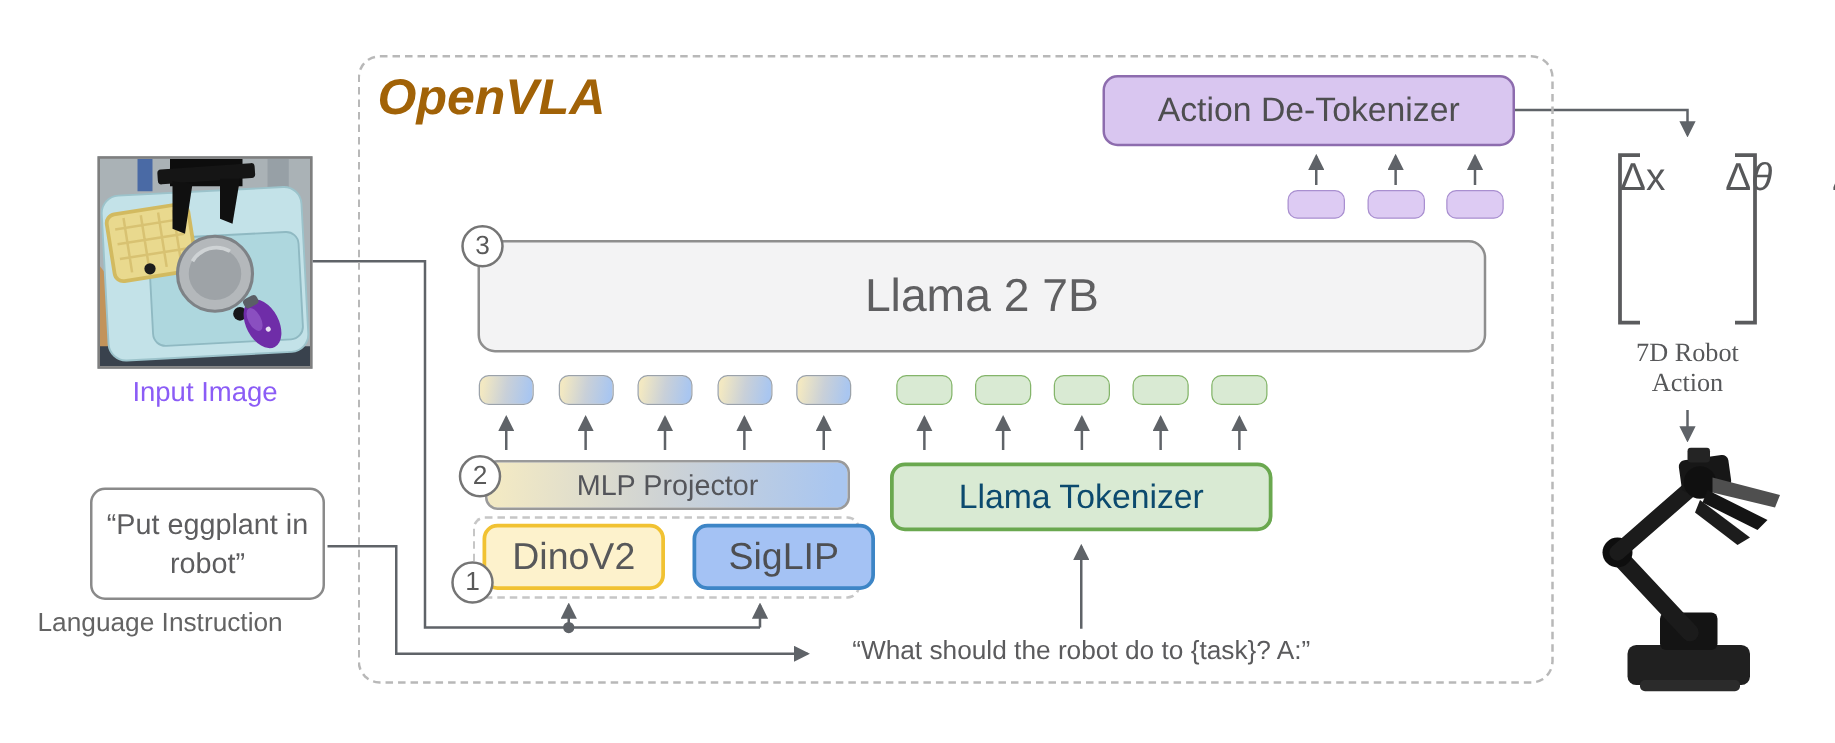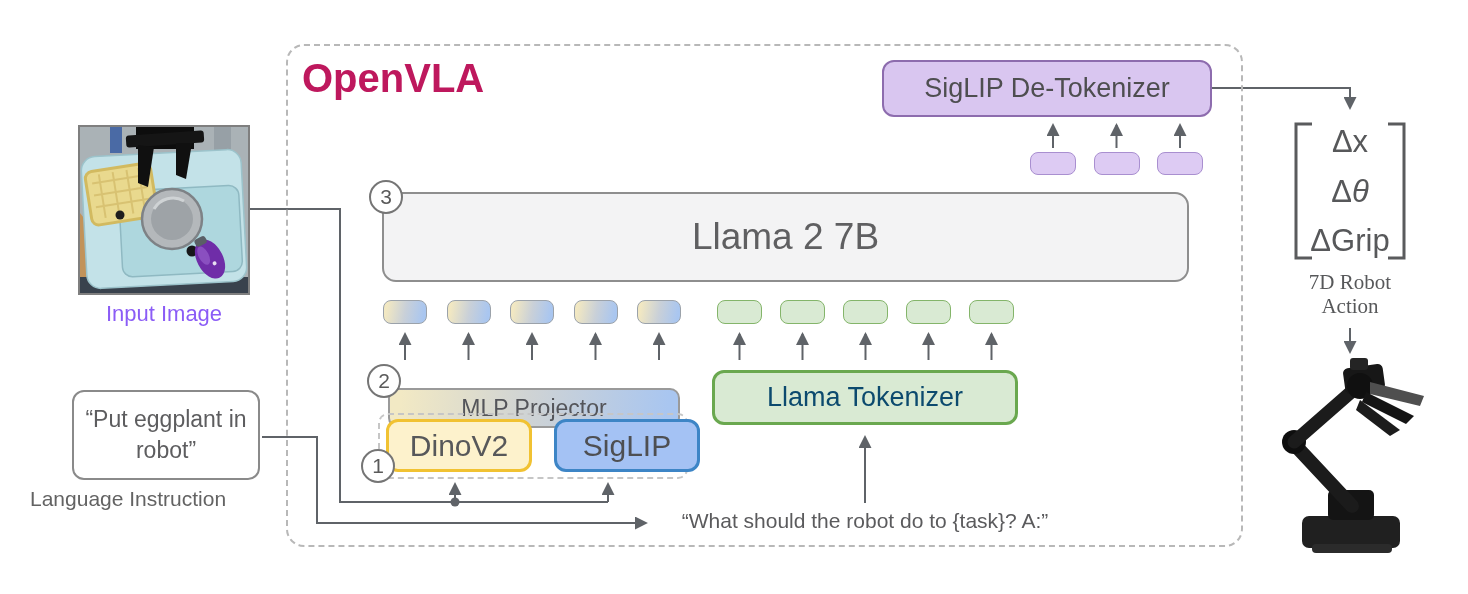--- a/index.html
+++ b/index.html
@@ -3,27 +3,27 @@
 <meta charset="utf-8">
 <style>
   html,body{margin:0;padding:0;background:#ffffff;}
   .figure{position:relative;width:1468px;height:594px;background:#fff;overflow:hidden;
           font-family:"Liberation Sans", sans-serif;}
   .abs{position:absolute;}
   .overlay{position:absolute;left:0;top:0;width:1468px;height:594px;z-index:1;pointer-events:none;}
   .box{position:absolute;box-sizing:border-box;display:flex;align-items:center;justify-content:center;z-index:2;}
 
   .main-frame{left:286px;top:44px;width:957px;height:503px;border:2px dashed #b8b8b8;border-radius:18px;}
-  .title{left:302px;top:56px;font-size:40px;font-weight:bold;color:#be185d;z-index:2;}
+  .title{left:302px;top:56px;font-size:40px;font-weight:bold;color:#a16207;z-index:2;font-style:italic;}
 
   .llm{left:382px;top:192px;width:807px;height:90px;background:var(--gray-fill);
        border:2px solid var(--gray-border);border-radius:14px;font-size:37px;color:#5f5f61;}
   .detok{left:882px;top:60px;width:330px;height:57px;background:var(--purple-fill);
        border:2px solid var(--purple-border);border-radius:12px;font-size:27px;color:#4e4e50;}
-  .mlp{left:388px;top:388px;width:292px;height:40px;
+  .mlp{left:388px;top:368px;width:292px;height:40px;
        background:linear-gradient(95deg,var(--gradient-start) 4%, #cfd3d4 48%, var(--gradient-end) 96%);
        border:2px solid #9a9a9a;border-radius:10px;font-size:23px;color:#54555a;}
   .enc-frame{left:378px;top:413px;width:310px;height:66px;border:2px dashed #c6c6c6;border-radius:10px;}
   .dinov2{left:386px;top:419px;width:146px;height:53px;background:var(--yellow-fill);
        border:3px solid var(--yellow-border);border-radius:12px;font-size:30px;color:#57585a;}
   .siglip{left:538px;top:419px;width:146px;height:53px;background:var(--blue-fill);
        border:3px solid var(--blue-border);border-radius:12px;font-size:30px;color:#4e4f52;margin-left:16px;}
   .ltok{left:712px;top:370px;width:306px;height:55px;background:var(--green-fill);
        border:3px solid var(--green-border);border-radius:12px;font-size:27px;color:#0c4a6e;}
 
@@ -39,22 +39,22 @@
 
   .prompt{left:615px;top:509px;width:500px;text-align:center;font-size:21px;color:#5b5b5d;z-index:2;}
 
   .img-frame{left:78px;top:125px;width:172px;height:170px;border:2px solid #7f7f7f;
              box-sizing:border-box;z-index:2;background:#aab2b6;overflow:hidden;}
   .img-label{left:68px;top:301px;width:192px;text-align:center;font-size:22px;color:#8b5cf6;z-index:2;}
   .lang-box{left:72px;top:390px;width:188px;height:90px;border:2px solid #8a8a8a;border-radius:12px;
             background:#fff;font-size:23px;color:#5d5d5f;text-align:center;line-height:1.35;}
   .lang-label{left:30px;top:487px;width:272px;text-align:left;font-size:21px;color:#636363;z-index:2;}
 
-  .matrix{left:1296px;top:124px;width:108px;height:134px;display:flex;flex-direction:column;
-          justify-content:space-between;align-items:center;padding:2px 0;box-sizing:border-box;z-index:2;}
+  .matrix{left:1296px;top:124px;width:108px;height:134px;display:flex;flex-direction:row;
+          justify-content:space-between;align-items:flex-start;padding:2px 0;box-sizing:border-box;z-index:2;gap:48px;}
   .matrix .row{font-size:31px;color:#57585a;line-height:1;}
   .matrix .it{font-style:italic;}
   .action-label{left:1294px;top:270px;width:112px;text-align:center;font-size:21px;color:#57585a;
                 line-height:1.15;z-index:2;font-family:Liberation Serif, serif;}
   .robot{left:1252px;top:358px;width:200px;height:212px;z-index:2;}
 </style>
 </head>
 <body>
 
 <div class="figure">
@@ -103,21 +103,21 @@
       </g>
   </svg>
 
   <div class="box main-frame"></div>
   <div class="abs title">OpenVLA</div>
 
   <div class="box llm">
     <span>Llama 2 7B</span>
   </div>
   <div class="box detok">
-    <span>SigLIP De-Tokenizer</span>
+    <span>Action De-Tokenizer</span>
   </div>
   <div class="box mlp">
     <span>MLP Projector</span>
   </div>
   <div class="box enc-frame"></div>
   <div class="box dinov2">
     <span>DinoV2</span>
   </div>
   <div class="box siglip">
     <span>SigLIP</span>

